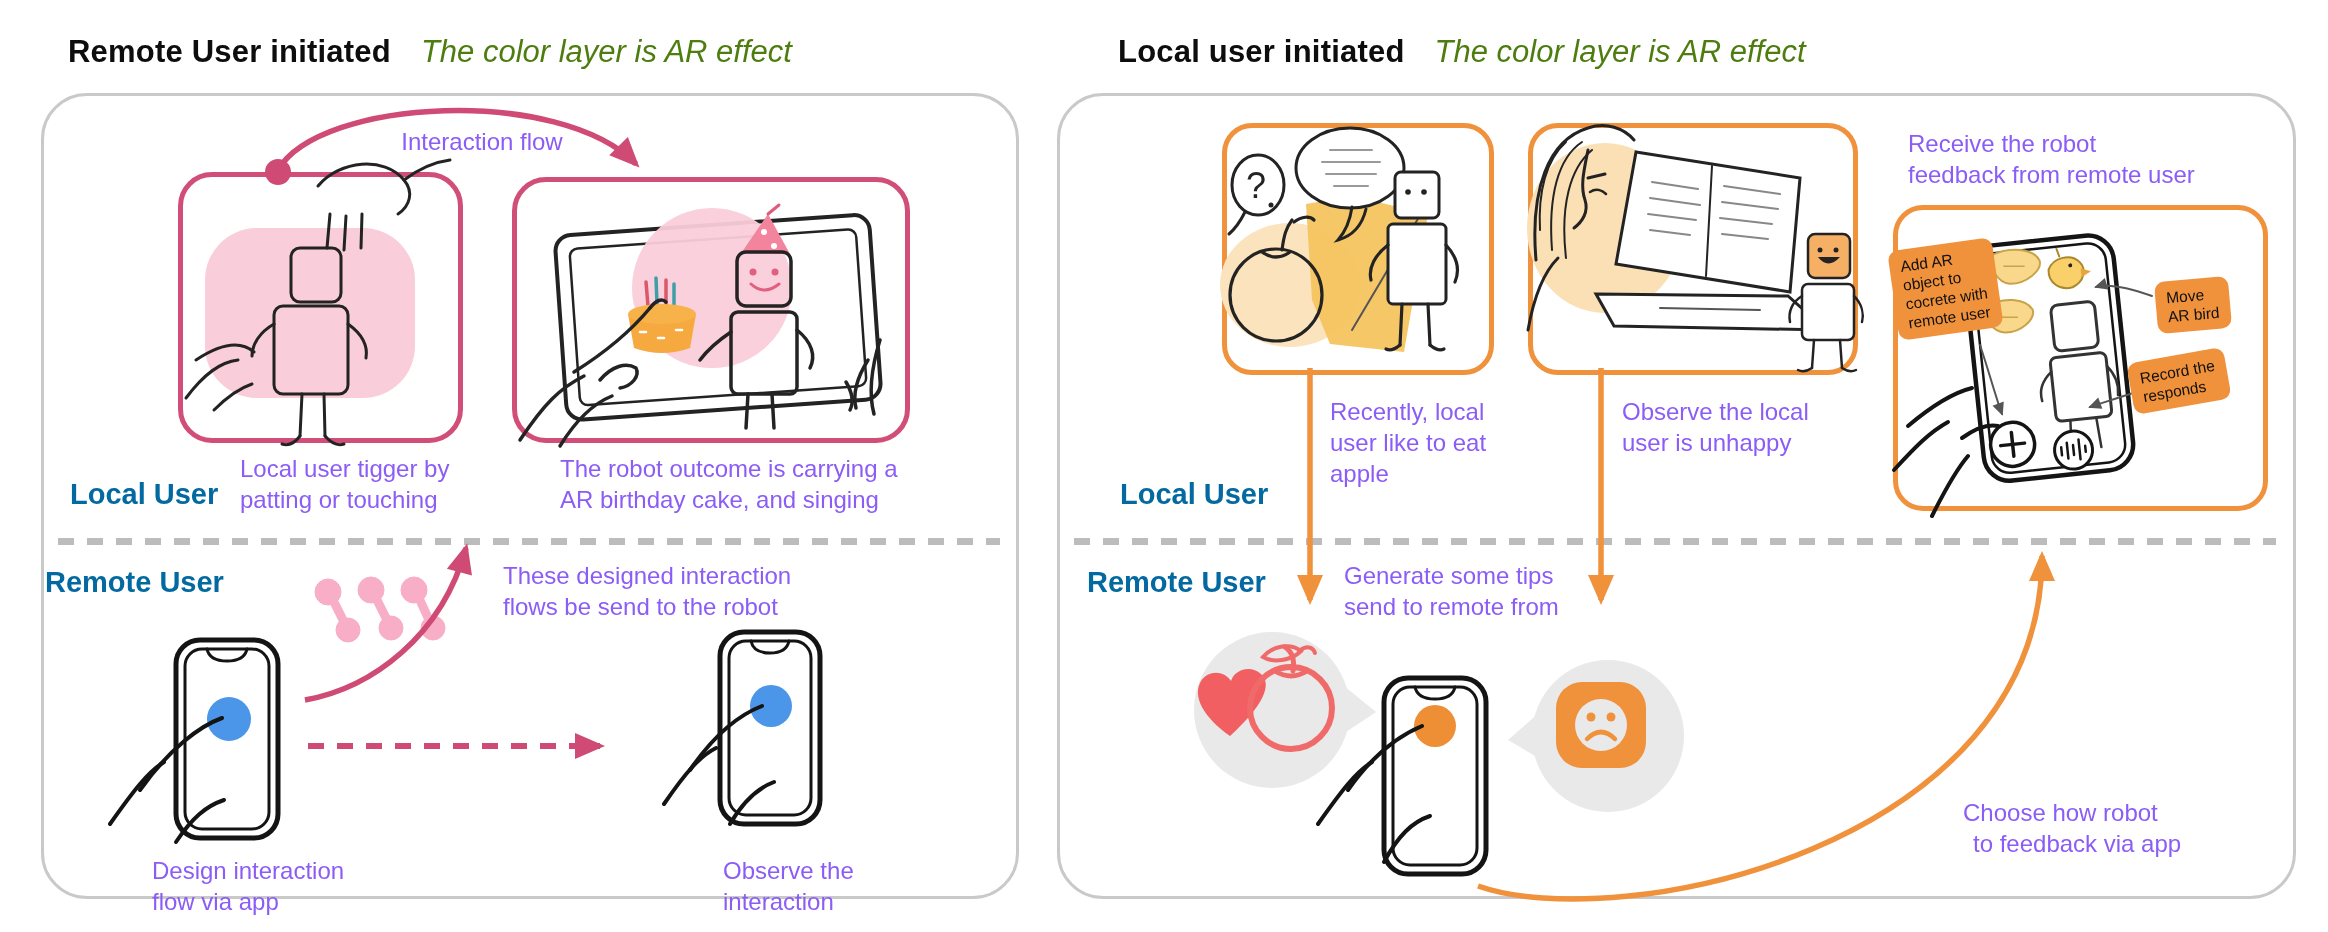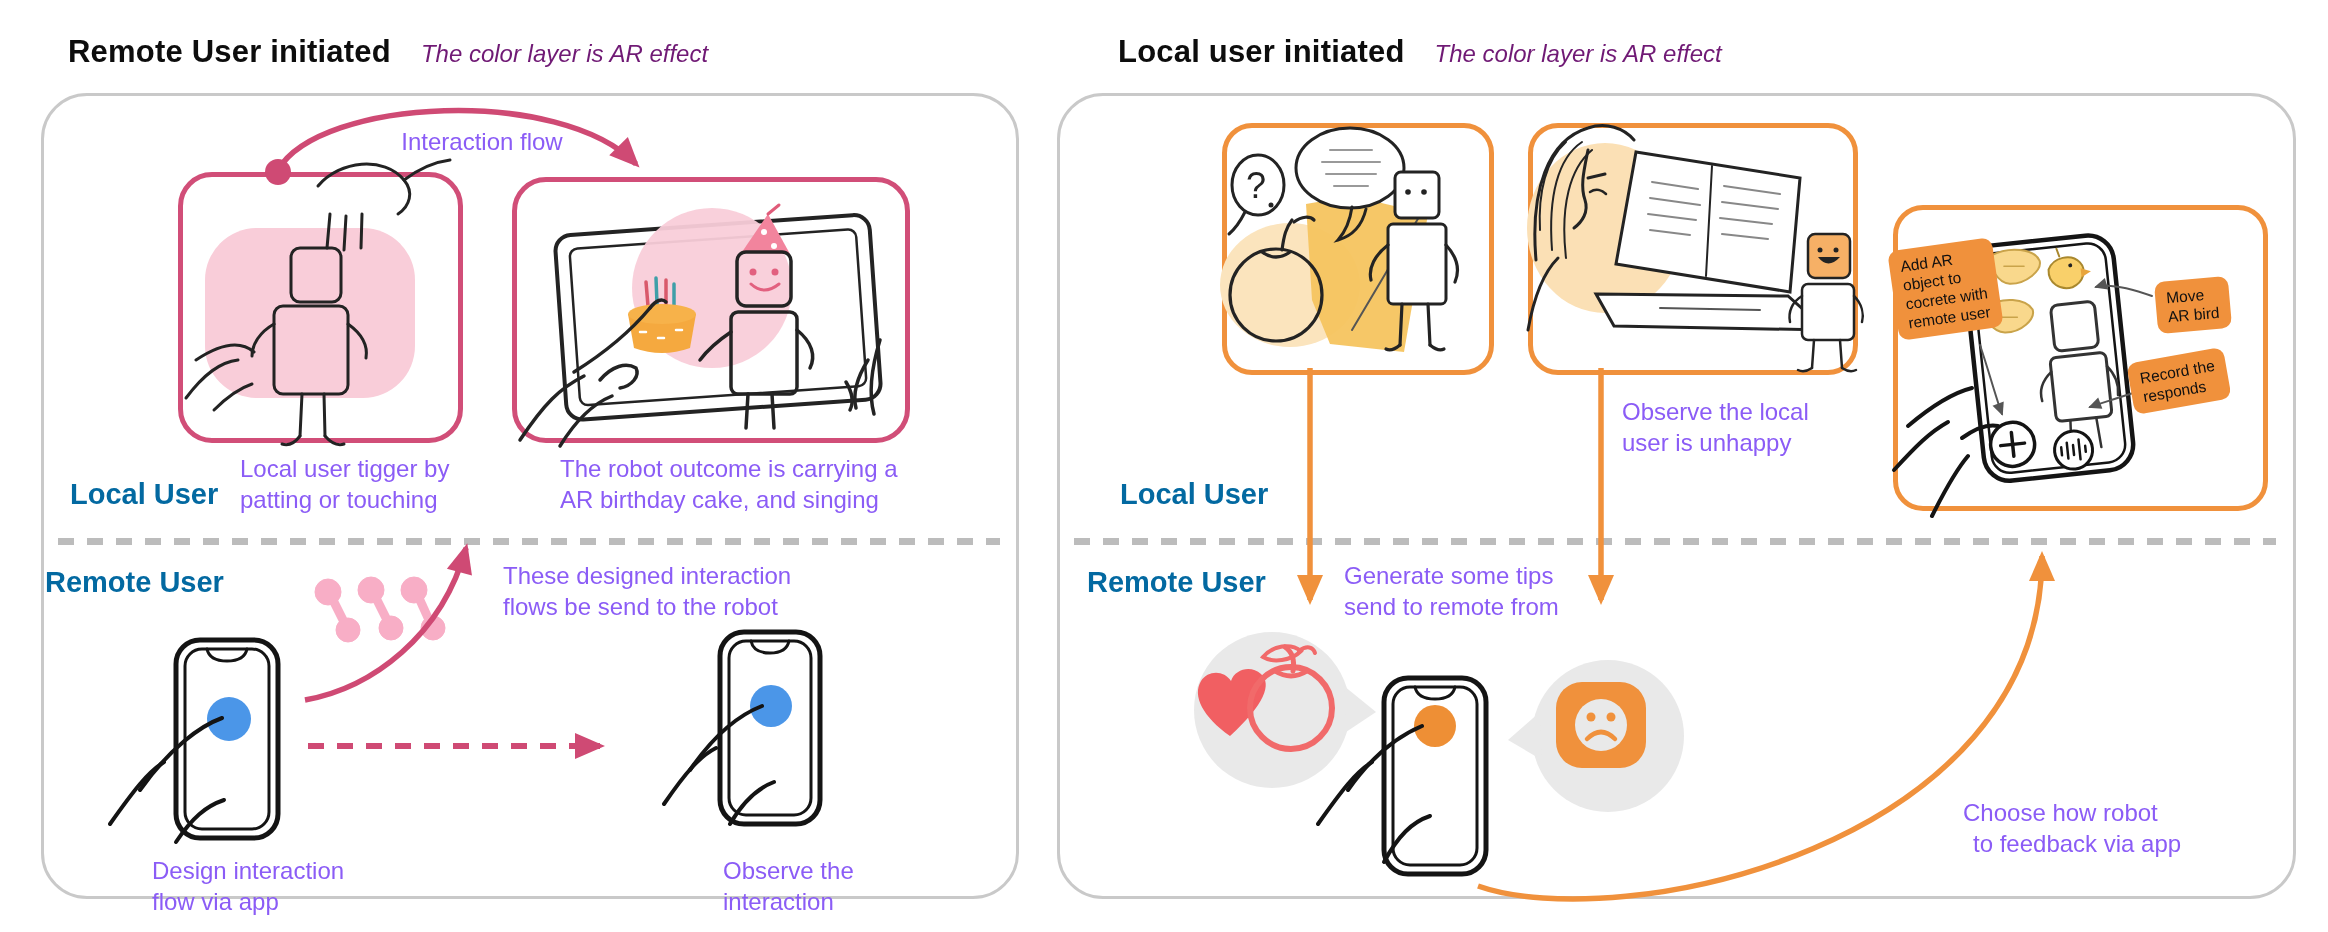--- a/index.html
+++ b/index.html
@@ -1,20 +1,20 @@
 <!DOCTYPE html>
 <html><head>
 <meta charset="utf-8">
 <style>
   html,body{margin:0;padding:0;background:#ffffff;}
   .canvas{position:relative;width:2328px;height:932px;background:#fff;
           font-family:"Liberation Sans",sans-serif;overflow:hidden;}
   .hdr{position:absolute;display:flex;align-items:baseline;gap:30px;white-space:nowrap;}
   .hdr-title{font-size:31px;font-weight:700;color:#0d0d0d;letter-spacing:.2px;}
-  .hdr-sub{font-size:24px;font-style:italic;color:#701a75;}
+  .hdr-sub{font-size:31px;font-style:italic;color:#4d7c0f;}
   .panel{position:absolute;border:3px solid #c9c9c9;border-radius:46px;background:#fff;}
   .pinkbox{position:absolute;border:5px solid #d14e78;border-radius:34px;background:#fff;z-index:2;}
   .orangebox{position:absolute;border:5px solid #f0913c;border-radius:30px;background:#fff;z-index:2;}
   .rowlabel{position:absolute;font-size:29px;font-weight:700;color:#0369a1;white-space:nowrap;z-index:4;}
   .caption{position:absolute;font-size:24px;color:#8b5cf6;line-height:31px;white-space:nowrap;z-index:4;}
   .divider{position:absolute;height:7px;z-index:1;
            background:repeating-linear-gradient(90deg,#bcbcbc 0 16px,transparent 16px 29px);}
   .tag{position:absolute;background:#f0913c;border-radius:10px;color:#101010;
        padding:7px 11px;font-size:15.5px;line-height:19px;font-weight:500;z-index:7;white-space:nowrap;}
   svg.overlay{position:absolute;left:0;top:0;z-index:5;pointer-events:none;}
@@ -330,23 +330,32 @@
   </div>
   <div class="caption" style="left:152px;top:855px;">
     <div>Design interaction</div>
     <div>flow via app</div>
   </div>
   <div class="caption" style="left:723px;top:855px;">
     <div>Observe the</div>
     <div>interaction</div>
   </div>
 
+  <div class="caption" style="left:1330px;top:396px;">
+    <div>Recently, local</div>
+    <div>user like to eat</div>
+    <div>apple</div>
+  </div>
   <div class="caption" style="left:1622px;top:396px;">
     <div>Observe the local</div>
     <div>user is unhappy</div>
+  </div>
+  <div class="caption" style="left:1908px;top:128px;">
+    <div>Receive the robot</div>
+    <div>feedback from remote user</div>
   </div>
   <div class="caption" style="left:1344px;top:560px;">
     <div>Generate some tips</div>
     <div>send to remote from</div>
   </div>
   <div class="caption" style="left:1963px;top:797px;">
     <div>Choose how robot</div>
     <div style="padding-left:10px;">to feedback via app</div>
   </div>
 

